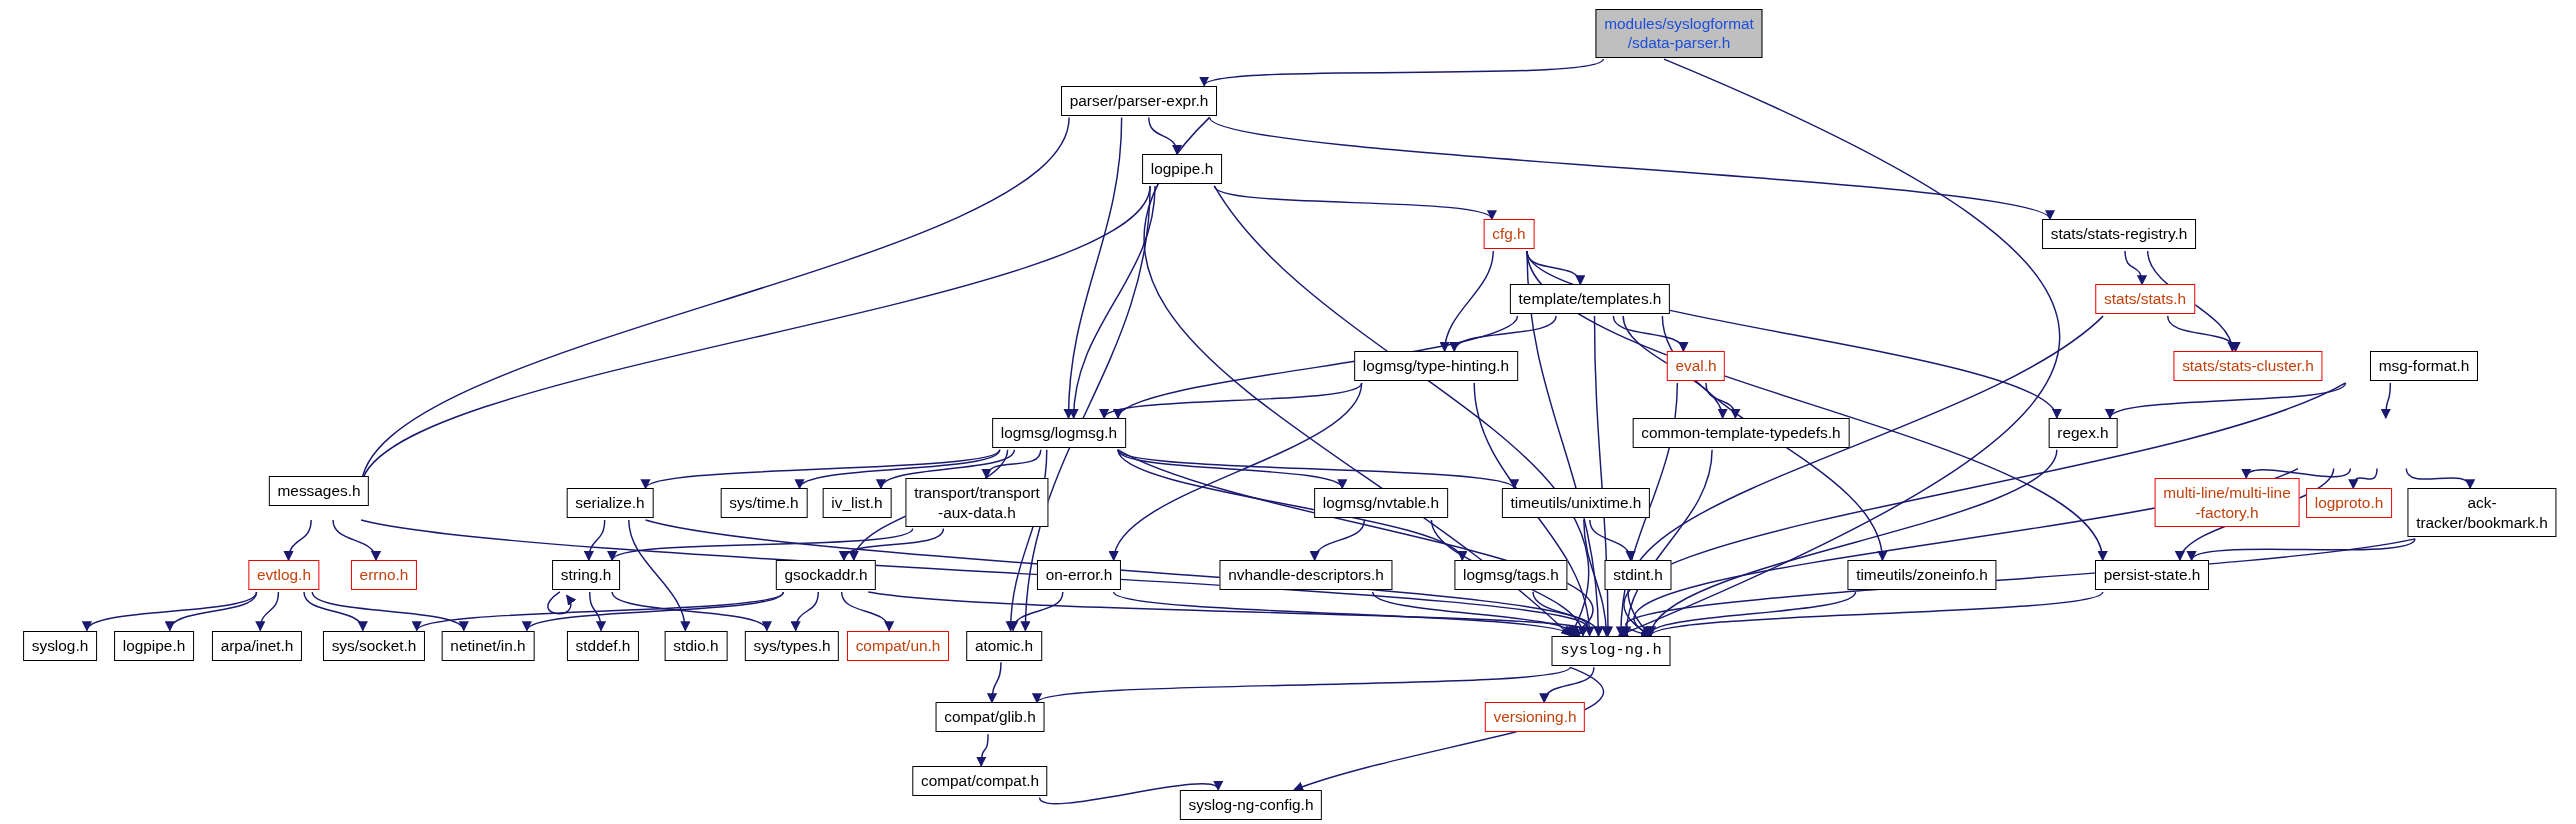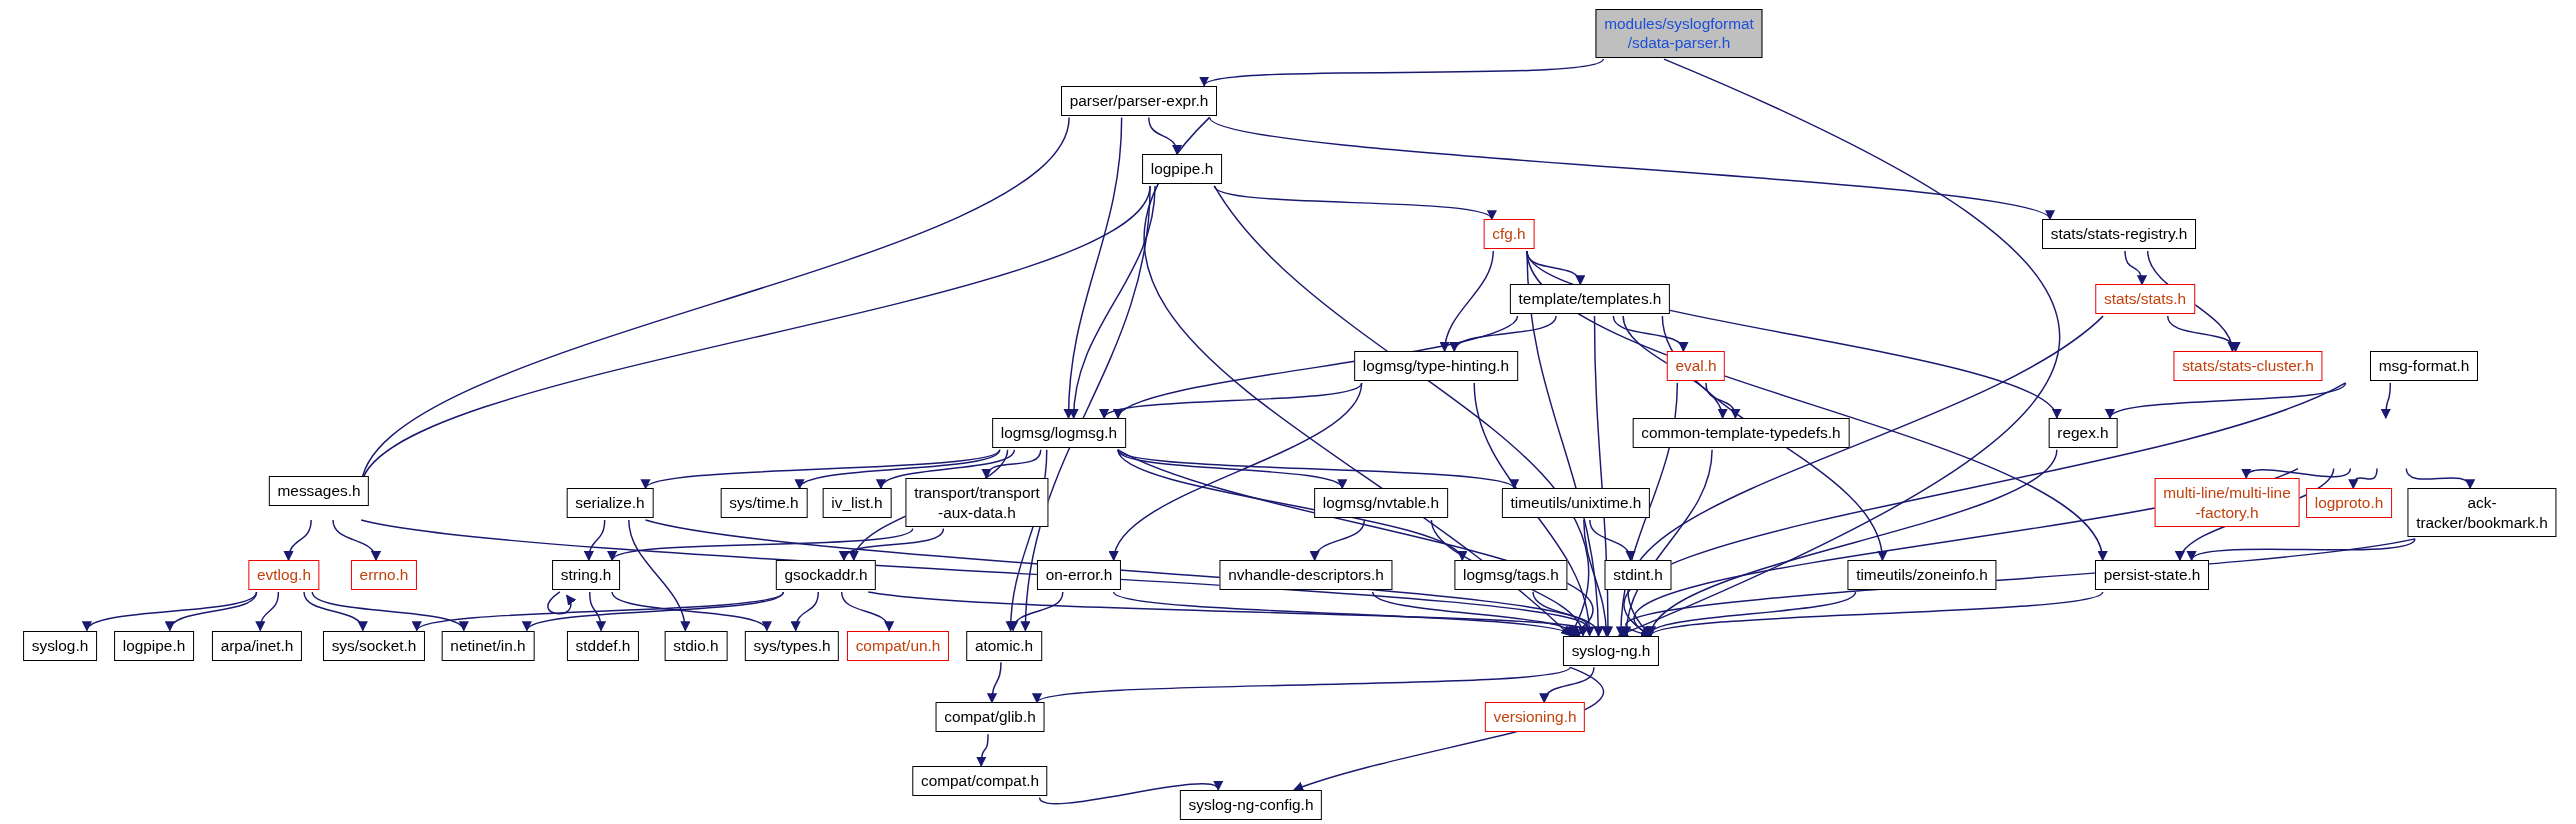--- a/index.html
+++ b/index.html
@@ -156,20 +156,20 @@
       <div class="node" style="left: 60px; top: 631px;">syslog.h</div>
       <div class="node" style="left: 154px; top: 631px;">logpipe.h</div>
       <div class="node" style="left: 257px; top: 631px;">arpa/inet.h</div>
       <div class="node" style="left: 374px; top: 631px;">sys/socket.h</div>
       <div class="node" style="left: 488px; top: 631px;">netinet/in.h</div>
       <div class="node" style="left: 603px; top: 631px;">stddef.h</div>
       <div class="node" style="left: 696px; top: 631px;">stdio.h</div>
       <div class="node" style="left: 792px; top: 631px;">sys/types.h</div>
       <div class="node red" style="left: 898px; top: 631px;">compat/un.h</div>
       <div class="node" style="left: 1004px; top: 631px;">atomic.h</div>
-      <div class="node" style="left: 1611px; top: 636px;">syslog-ng.h</div>
+      <div class="node" style="left: 1611px; top: 636px; font-family: Liberation Mono, monospace;">syslog-ng.h</div>
       <div class="node red" style="left: 1535px; top: 702px;">versioning.h</div>
       <div class="node" style="left: 990px; top: 702px;">compat/glib.h</div>
       <div class="node" style="left: 980px; top: 766px;">compat/compat.h</div>
       <div class="node" style="left: 1251px; top: 790px;">syslog-ng-config.h</div>
     </div>
 </div>
 
 
 </body></html>

